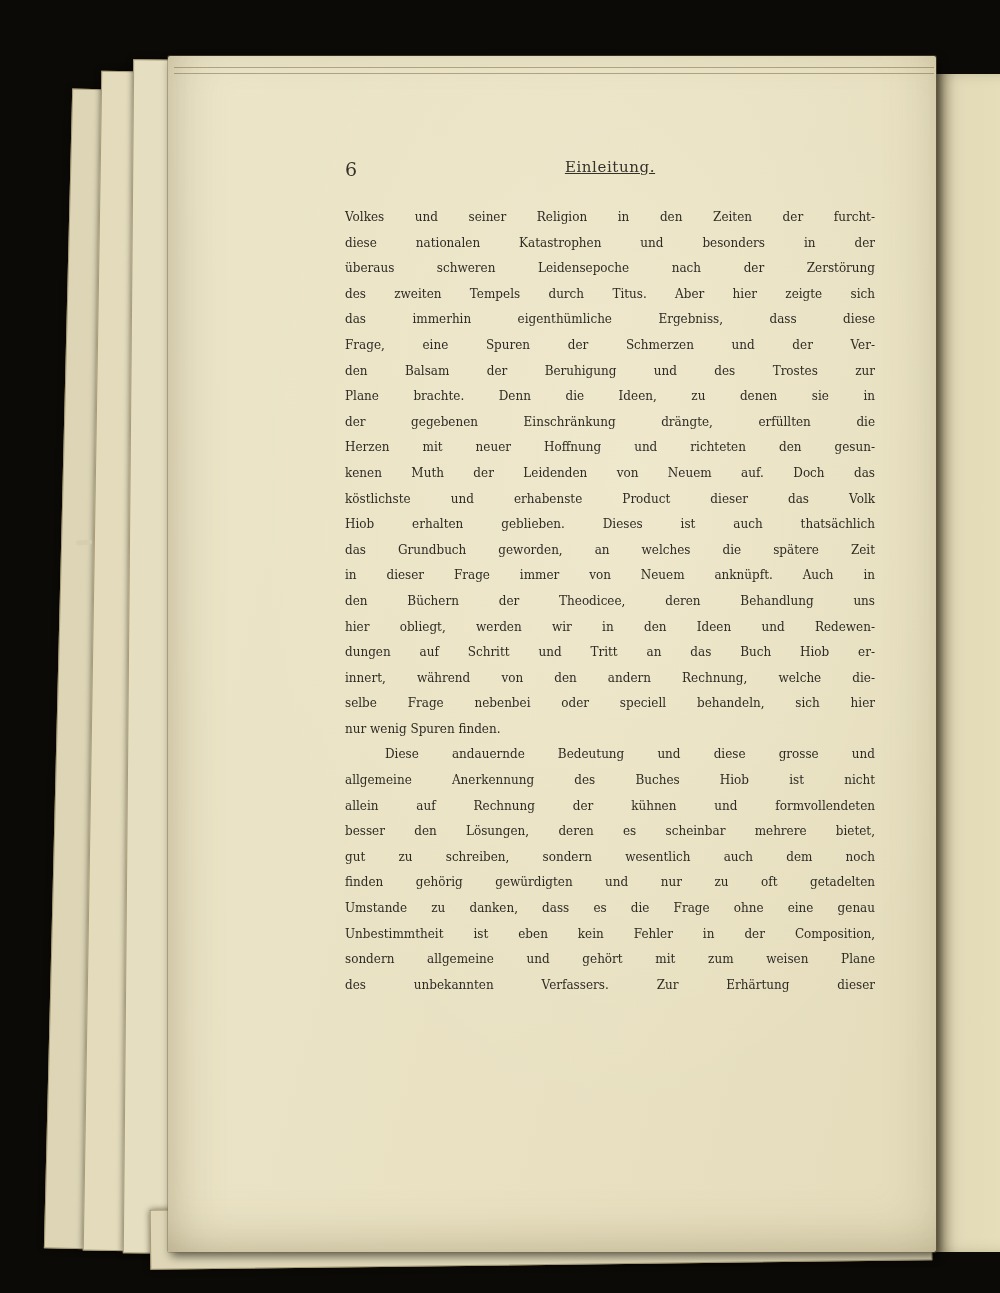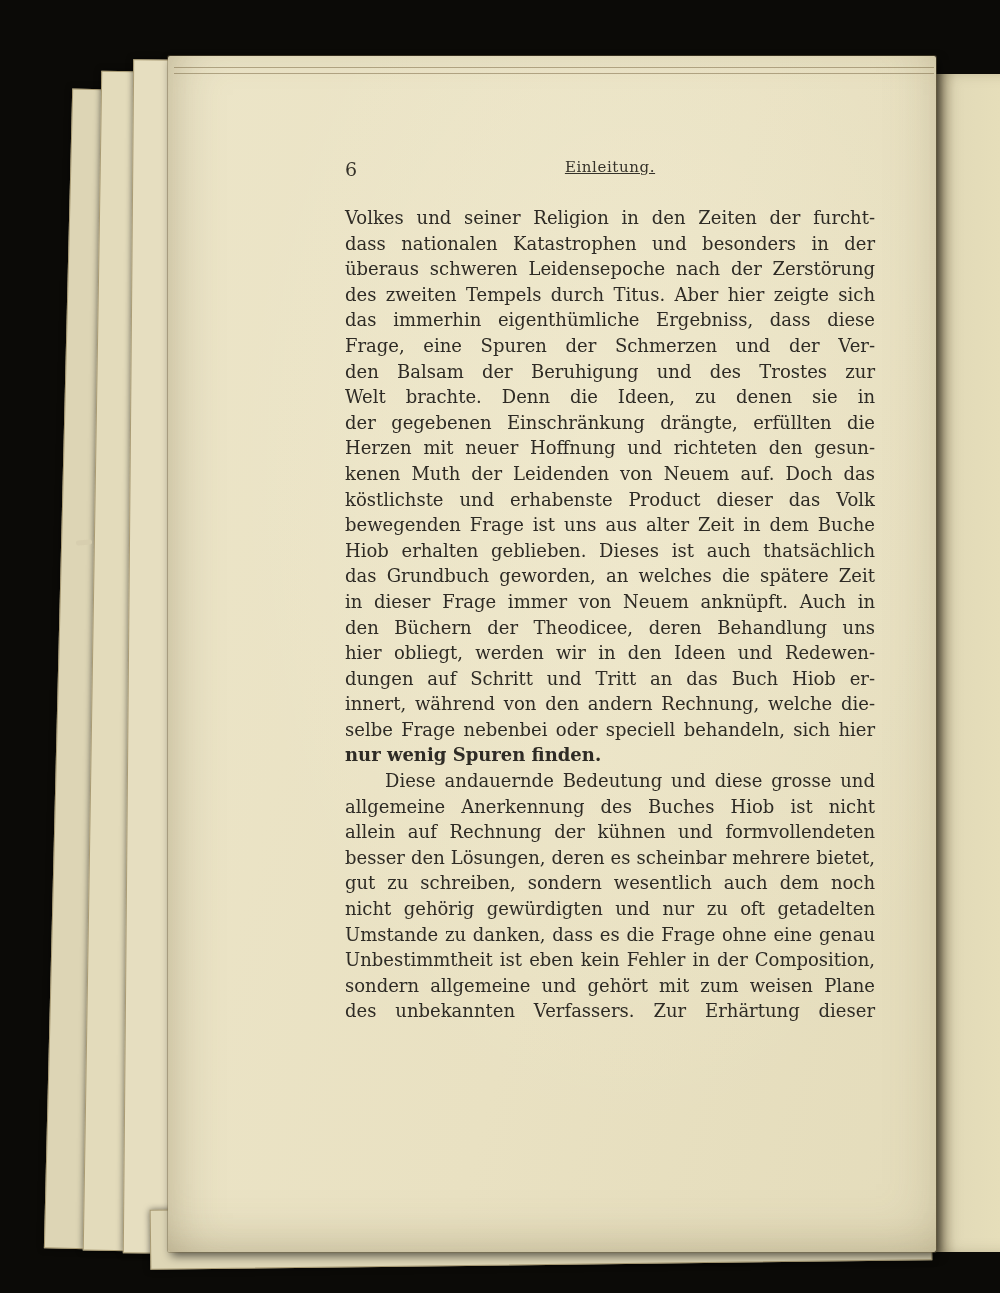--- a/index.html
+++ b/index.html
@@ -86,32 +86,31 @@
     display: block;
     text-align: center;
     font-size: 15px;
     letter-spacing: 0.6px;
     text-decoration: underline;
   }
   
   .page-text {
     position: absolute;
     top: 149px; left: 177px; width: 530px;
-    font-size: 18px;
+    font-size: 12px;
     line-height: 25.6px;
     color: #2e2b25;
   }
   .text-line {
     text-align: justify;
     text-align-last: justify;
     white-space: normal;
   }
   .text-line.paragraph-last-line {
     text-align-last: left;
-    font-weight: bold;
   }
   .text-line.first-line-indent {
     text-indent: 40px;
   }
   
   .margin-mark {
     position: absolute;
     left: 76px; top: 540px; width: 16px; height: 5px;
     background: #d6cdae;
     border-radius: 3px;
@@ -133,47 +132,46 @@
     <div class="edge-line l1"></div>
     <div class="edge-line l2"></div>
 
     <div class="page-header">
       <span class="page-number">6</span>
       <span class="running-title">Einleitung.</span>
     </div>
 
     <div class="page-text">
         <div class="text-line">Volkes und seiner Religion in den Zeiten der furcht-</div>
-        <div class="text-line">dass nationalen Katastrophen und besonders in der</div>
+        <div class="text-line">diese nationalen Katastrophen und besonders in der</div>
         <div class="text-line">überaus schweren Leidensepoche nach der Zerstörung</div>
         <div class="text-line">des zweiten Tempels durch Titus. Aber hier zeigte sich</div>
         <div class="text-line">das immerhin eigenthümliche Ergebniss, dass diese</div>
         <div class="text-line">Frage, eine Spuren der Schmerzen und der Ver-</div>
         <div class="text-line">den Balsam der Beruhigung und des Trostes zur</div>
-        <div class="text-line">Welt brachte. Denn die Ideen, zu denen sie in</div>
+        <div class="text-line">Plane brachte. Denn die Ideen, zu denen sie in</div>
         <div class="text-line">der gegebenen Einschränkung drängte, erfüllten die</div>
         <div class="text-line">Herzen mit neuer Hoffnung und richteten den gesun-</div>
         <div class="text-line">kenen Muth der Leidenden von Neuem auf. Doch das</div>
         <div class="text-line">köstlichste und erhabenste Product dieser das Volk</div>
-        <div class="text-line">bewegenden Frage ist uns aus alter Zeit in dem Buche</div>
         <div class="text-line">Hiob erhalten geblieben. Dieses ist auch thatsächlich</div>
         <div class="text-line">das Grundbuch geworden, an welches die spätere Zeit</div>
         <div class="text-line">in dieser Frage immer von Neuem anknüpft. Auch in</div>
         <div class="text-line">den Büchern der Theodicee, deren Behandlung uns</div>
         <div class="text-line">hier obliegt, werden wir in den Ideen und Redewen-</div>
         <div class="text-line">dungen auf Schritt und Tritt an das Buch Hiob er-</div>
         <div class="text-line">innert, während von den andern Rechnung, welche die-</div>
         <div class="text-line">selbe Frage nebenbei oder speciell behandeln, sich hier</div>
         <div class="text-line paragraph-last-line">nur wenig Spuren finden.</div>
         <div class="text-line first-line-indent">Diese andauernde Bedeutung und diese grosse und</div>
         <div class="text-line">allgemeine Anerkennung des Buches Hiob ist nicht</div>
         <div class="text-line">allein auf Rechnung der kühnen und formvollendeten</div>
         <div class="text-line">besser den Lösungen, deren es scheinbar mehrere bietet,</div>
         <div class="text-line">gut zu schreiben, sondern wesentlich auch dem noch</div>
-        <div class="text-line">nicht gehörig gewürdigten und nur zu oft getadelten</div>
+        <div class="text-line">finden gehörig gewürdigten und nur zu oft getadelten</div>
         <div class="text-line">Umstande zu danken, dass es die Frage ohne eine genau</div>
         <div class="text-line">Unbestimmtheit ist eben kein Fehler in der Composition,</div>
         <div class="text-line">sondern allgemeine und gehört mit zum weisen Plane</div>
         <div class="text-line">des unbekannten Verfassers. Zur Erhärtung dieser</div>
       </div>
   </div>
 
   <div class="margin-mark"></div>
 </div>
 

